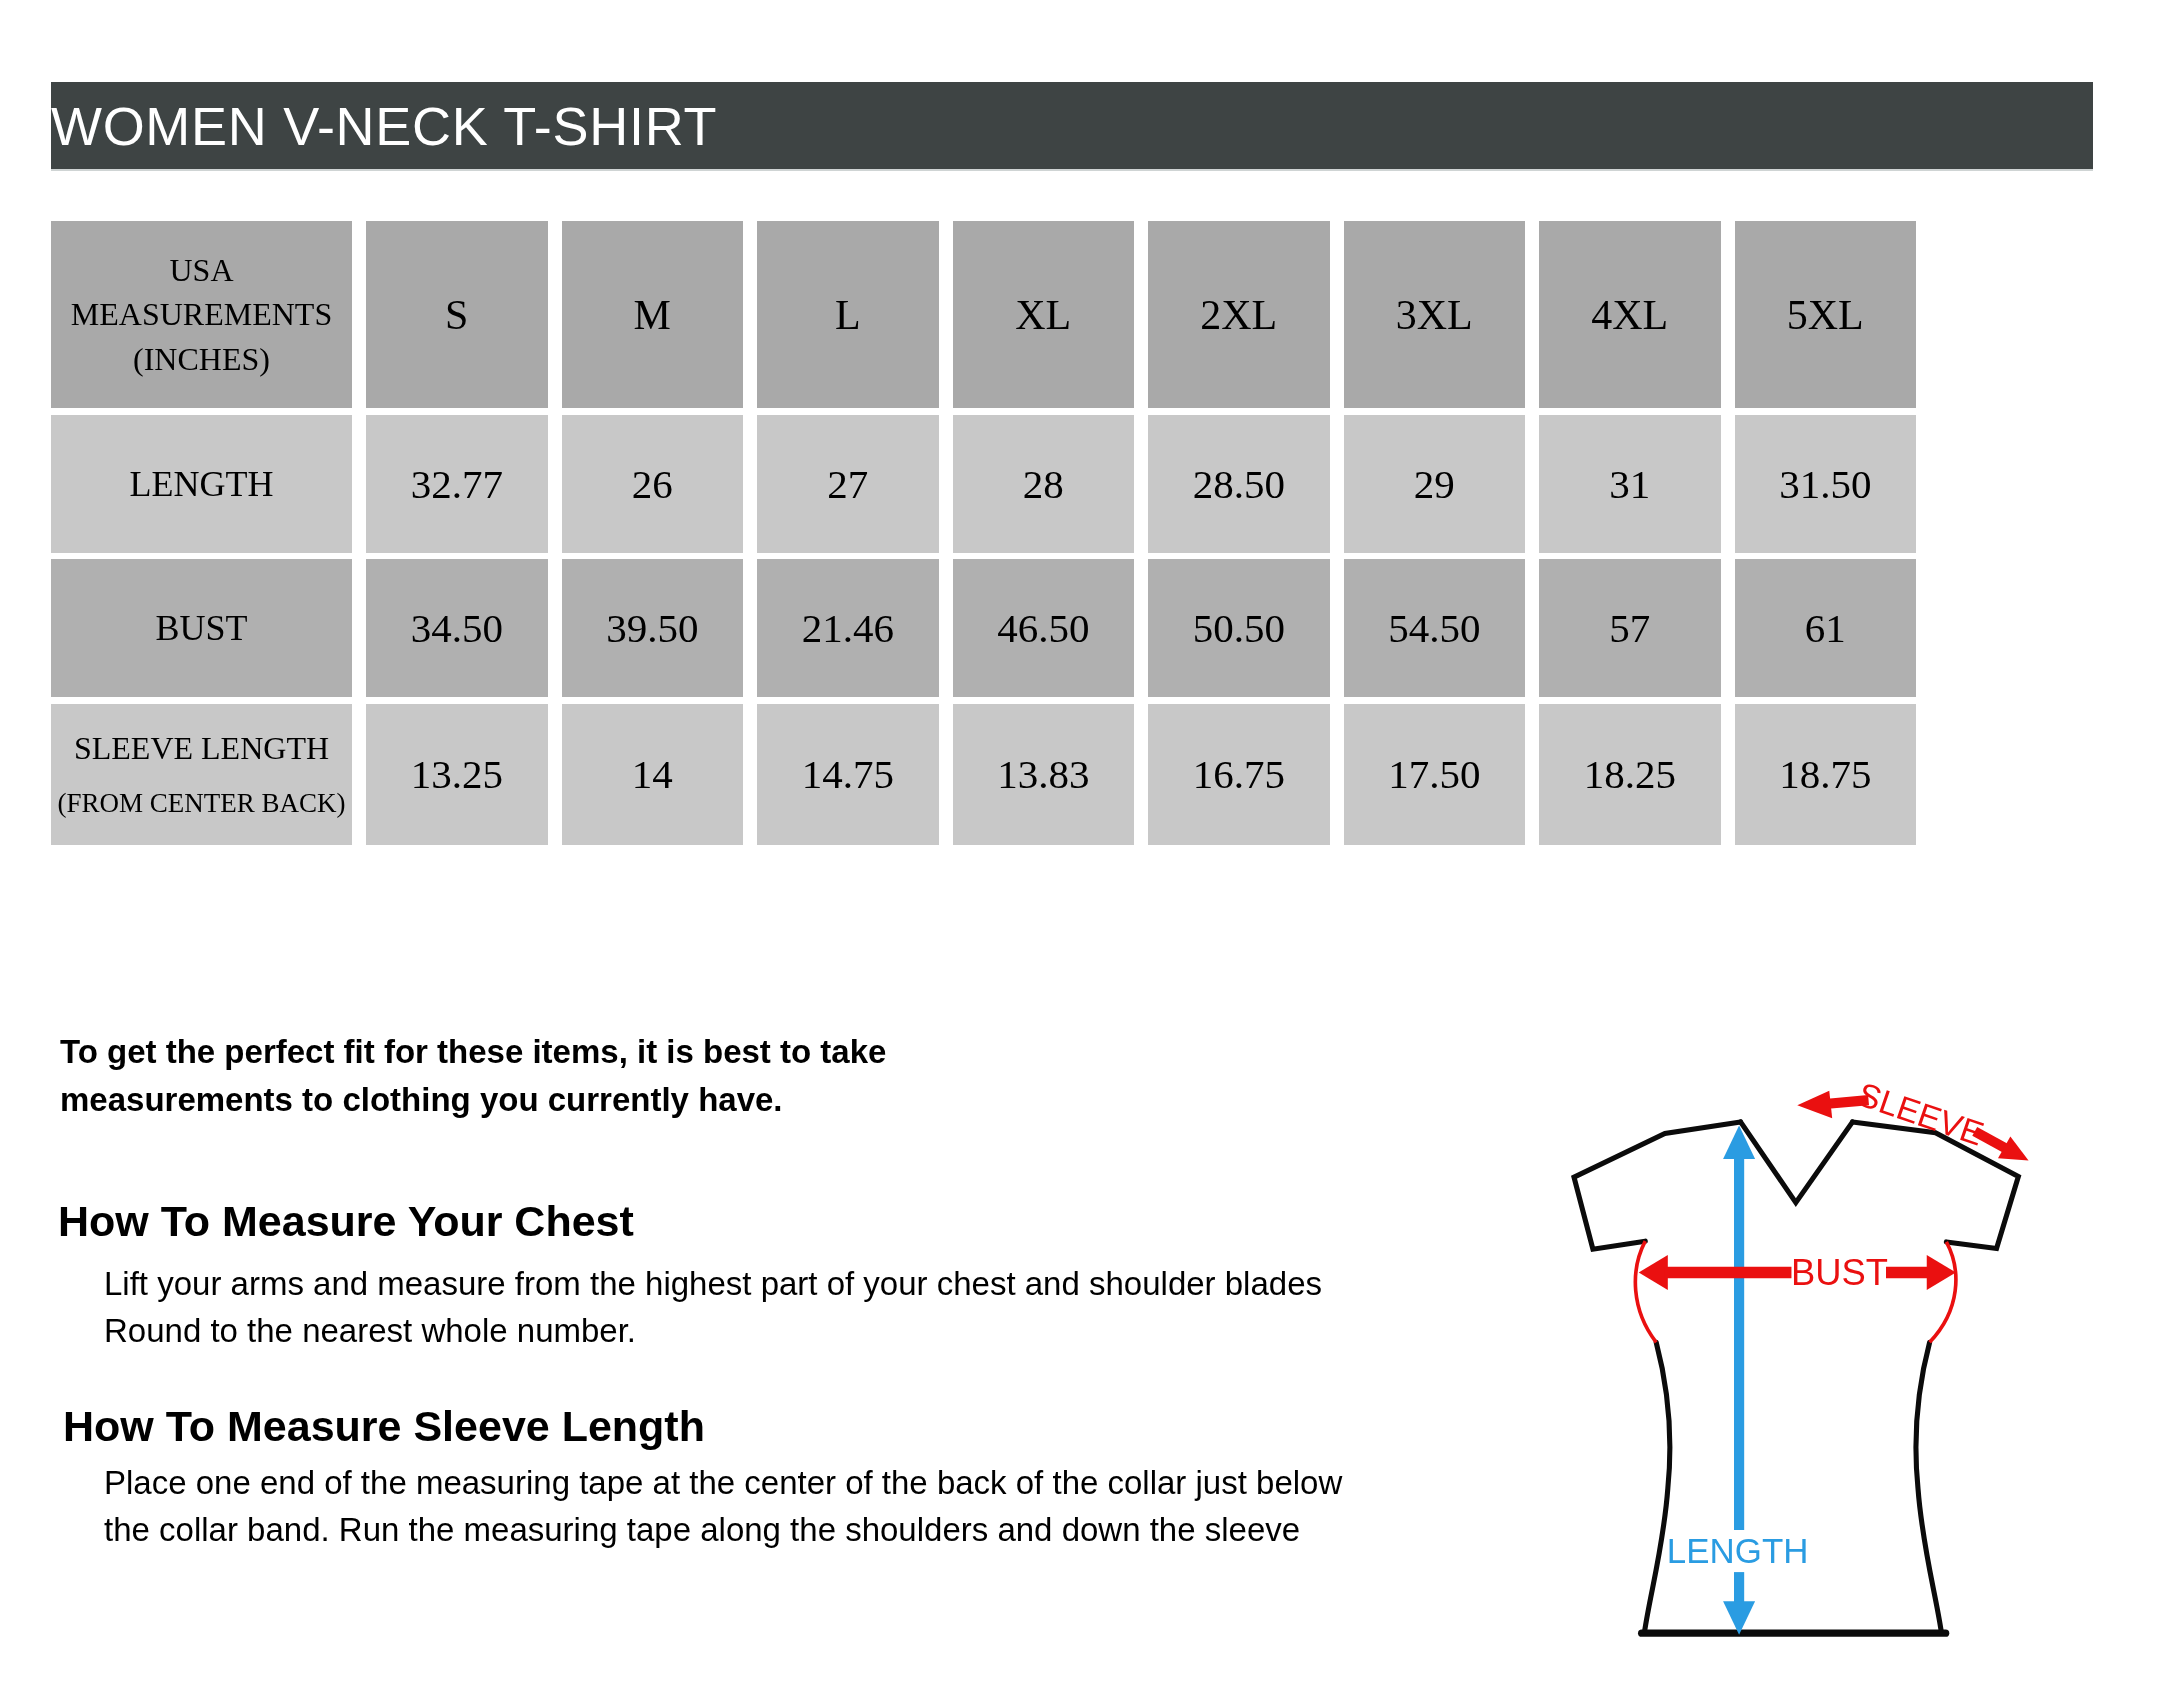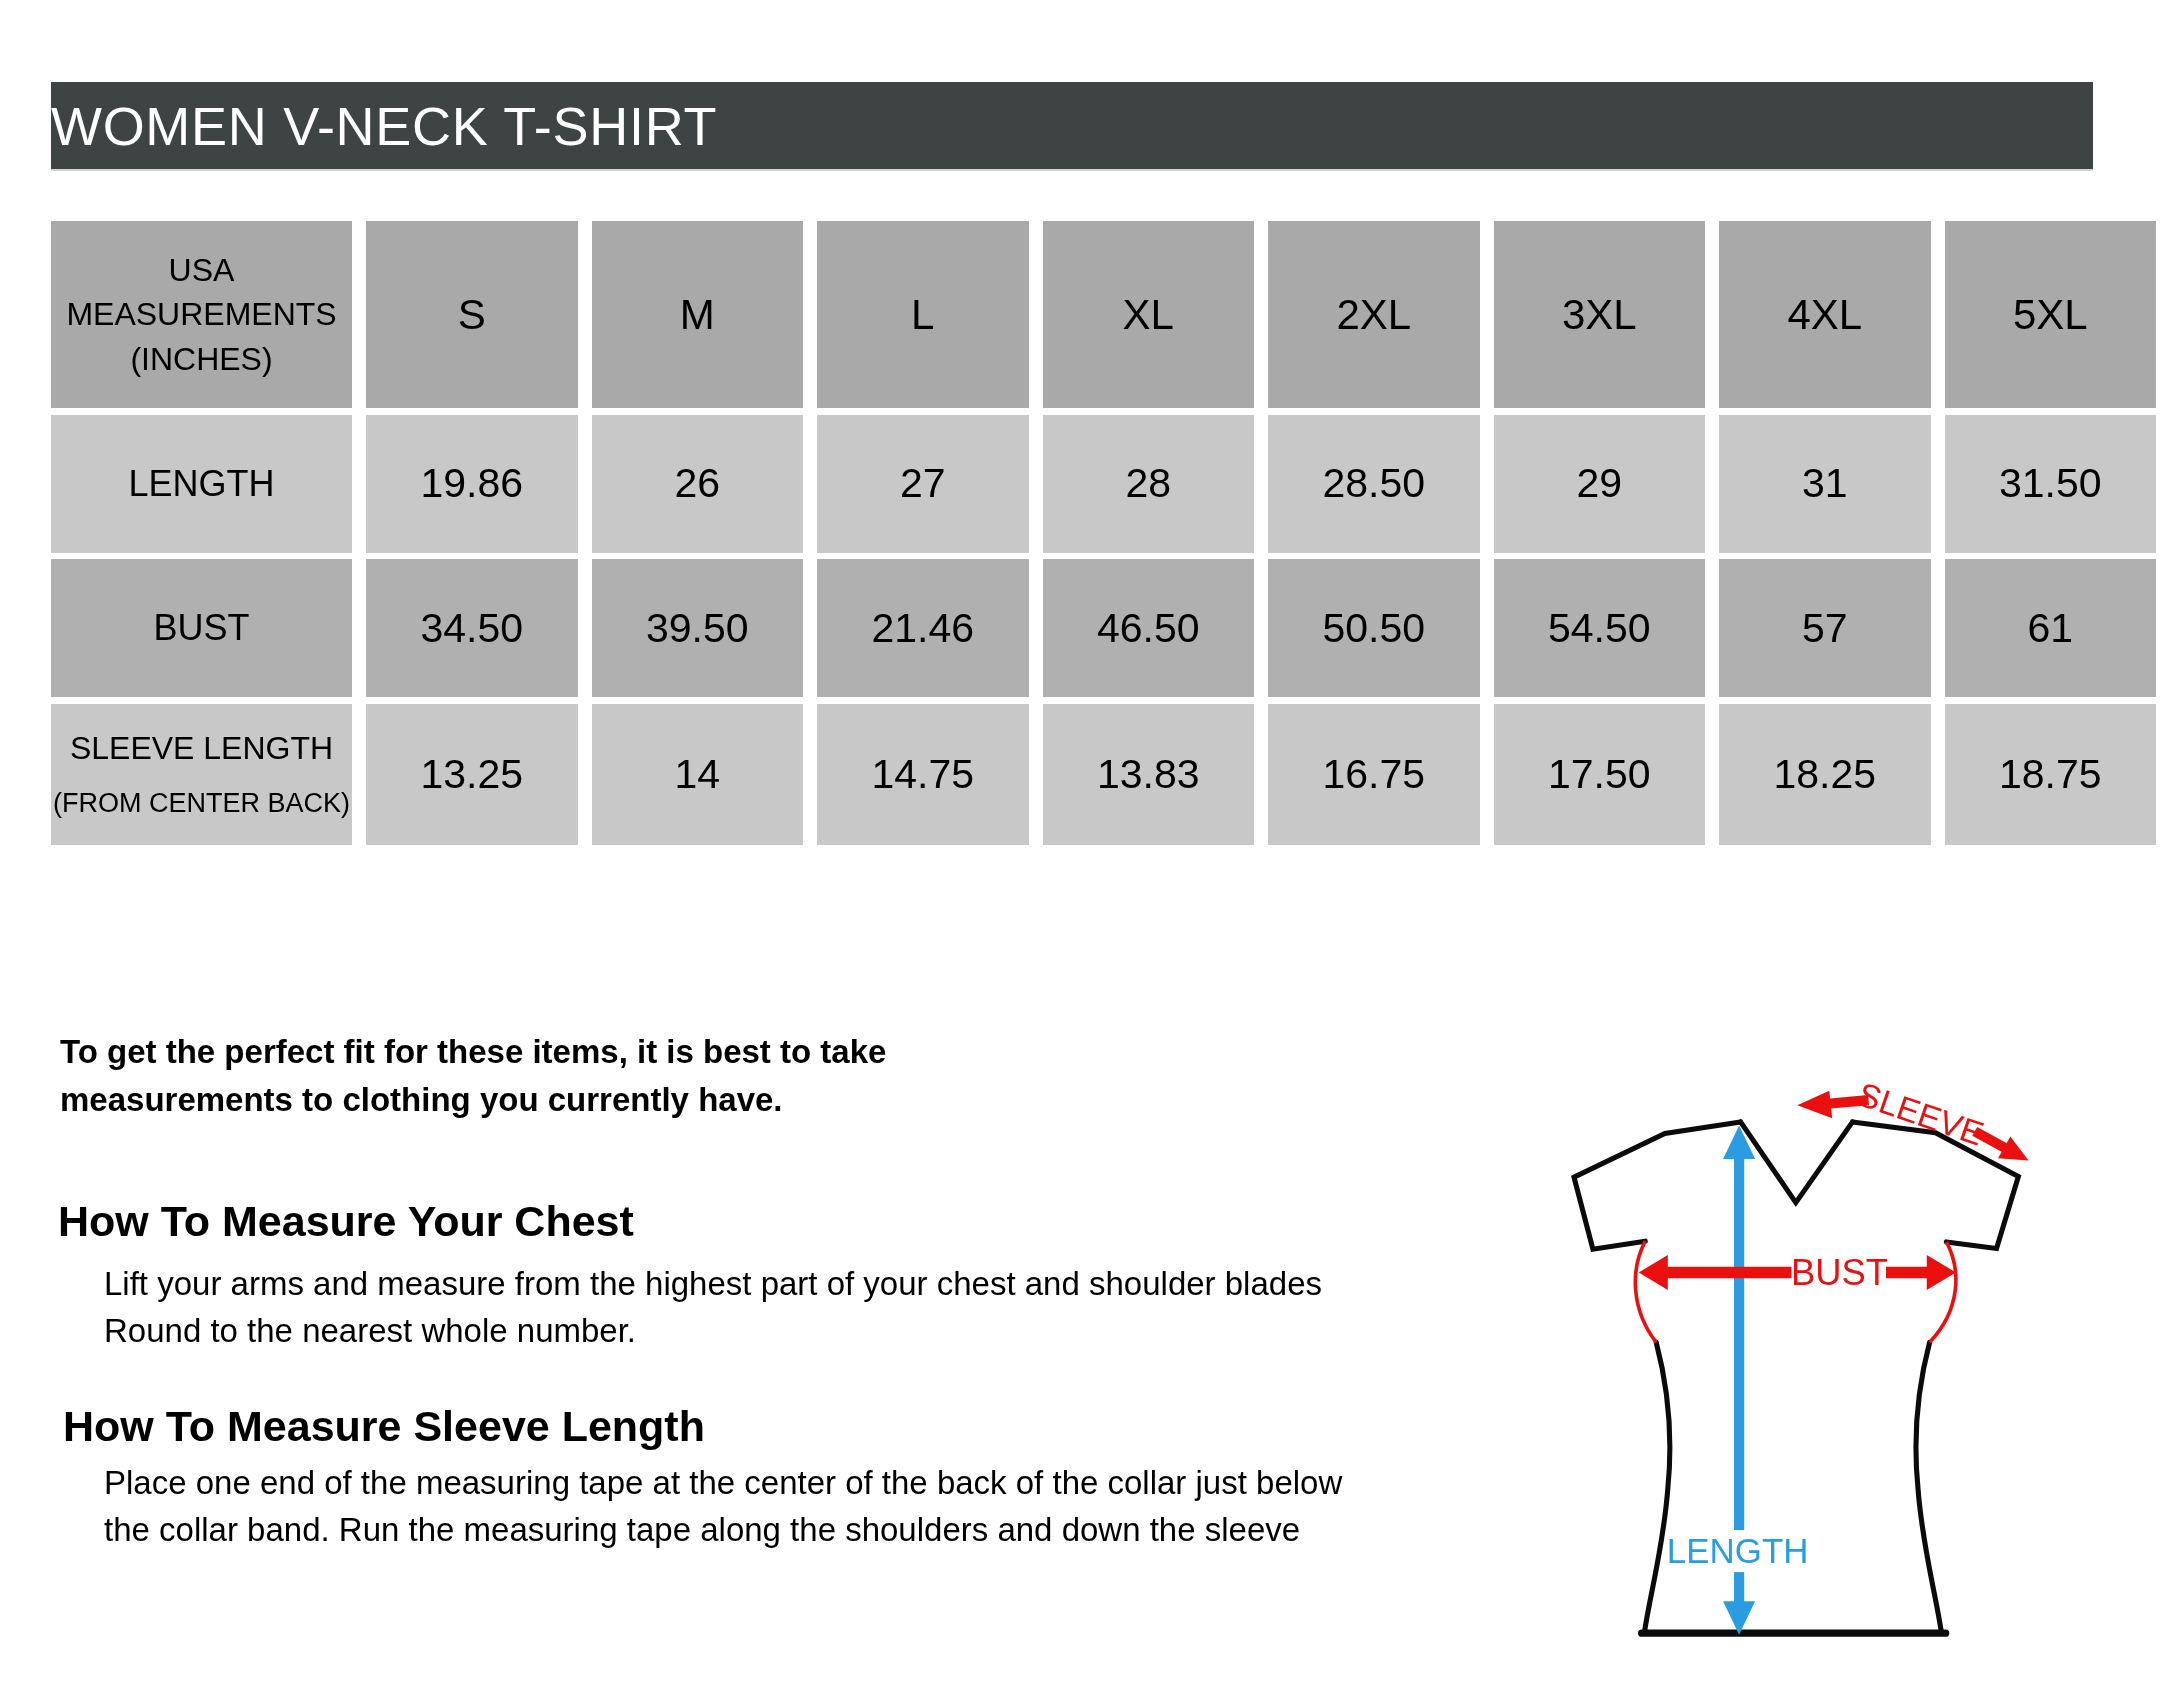--- a/index.html
+++ b/index.html
@@ -9,25 +9,25 @@
   .titlebar{
     position:absolute;left:51px;top:82px;width:2042px;height:89px;
     background:#3e4444;color:#ffffff;
     display:flex;align-items:center;box-sizing:border-box;
     font-size:54px;letter-spacing:0.7px;
     border-bottom:2.2px solid #cfd4d4;
   }
 
   
   .size-table{
-    position:absolute;left:51px;top:221px;width:2105px;height:624px;
+    position:absolute;left:51px;top:221px;width:1865px;height:624px;
     display:grid;
     grid-template-columns:301px repeat(8,1fr);
     grid-template-rows:187px 138px 138px 141px;
-    column-gap:14px;row-gap:6.5px;
+    column-gap:14px;row-gap:6.5px;font-family:Liberation Serif, serif;
   }
   .cell{
     display:flex;align-items:center;justify-content:center;
     text-align:center;font-size:41px;
   }
   .head{background:#a9a9a9;font-size:42px;}
   .corner{font-size:32px;line-height:1.38;white-space:pre-line;}
   .light{background:#c8c8c8;}
   .medium{background:#b0b0b0;}
   .rowlabel{font-size:36px;}
@@ -71,21 +71,21 @@
   <div class="cell head">S</div>
   <div class="cell head">M</div>
   <div class="cell head">L</div>
   <div class="cell head">XL</div>
   <div class="cell head">2XL</div>
   <div class="cell head">3XL</div>
   <div class="cell head">4XL</div>
   <div class="cell head">5XL</div>
 
   <div class="cell light rowlabel">LENGTH</div>
-  <div class="cell light">19.86</div>
+  <div class="cell light">32.77</div>
   <div class="cell light">26</div>
   <div class="cell light">27</div>
   <div class="cell light">28</div>
   <div class="cell light">28.50</div>
   <div class="cell light">29</div>
   <div class="cell light">31</div>
   <div class="cell light">31.50</div>
 
   <div class="cell medium rowlabel">BUST</div>
   <div class="cell medium">34.50</div>

